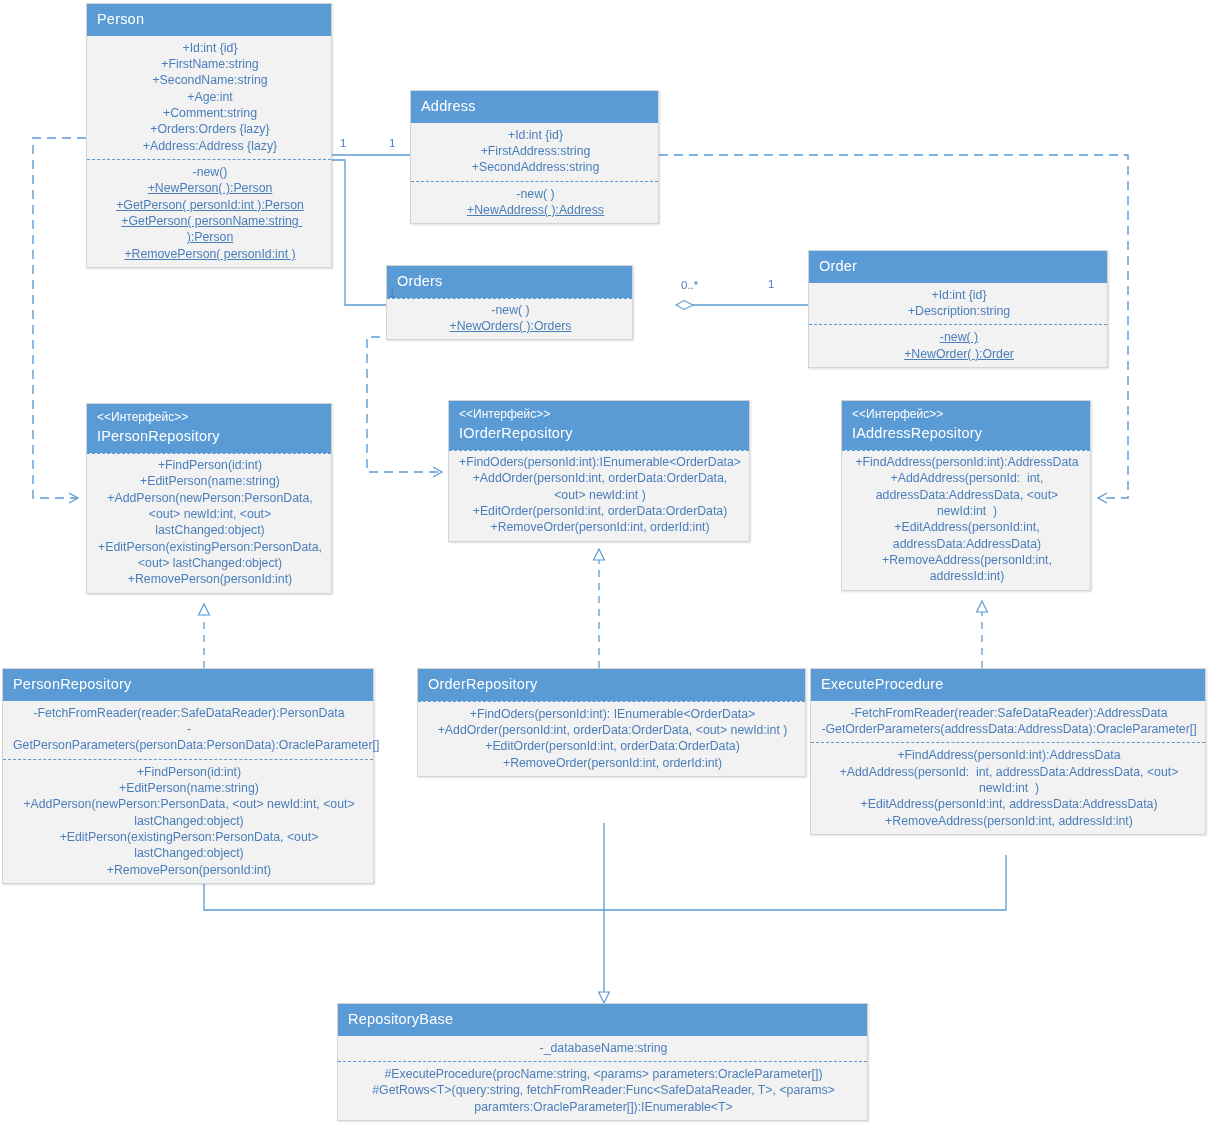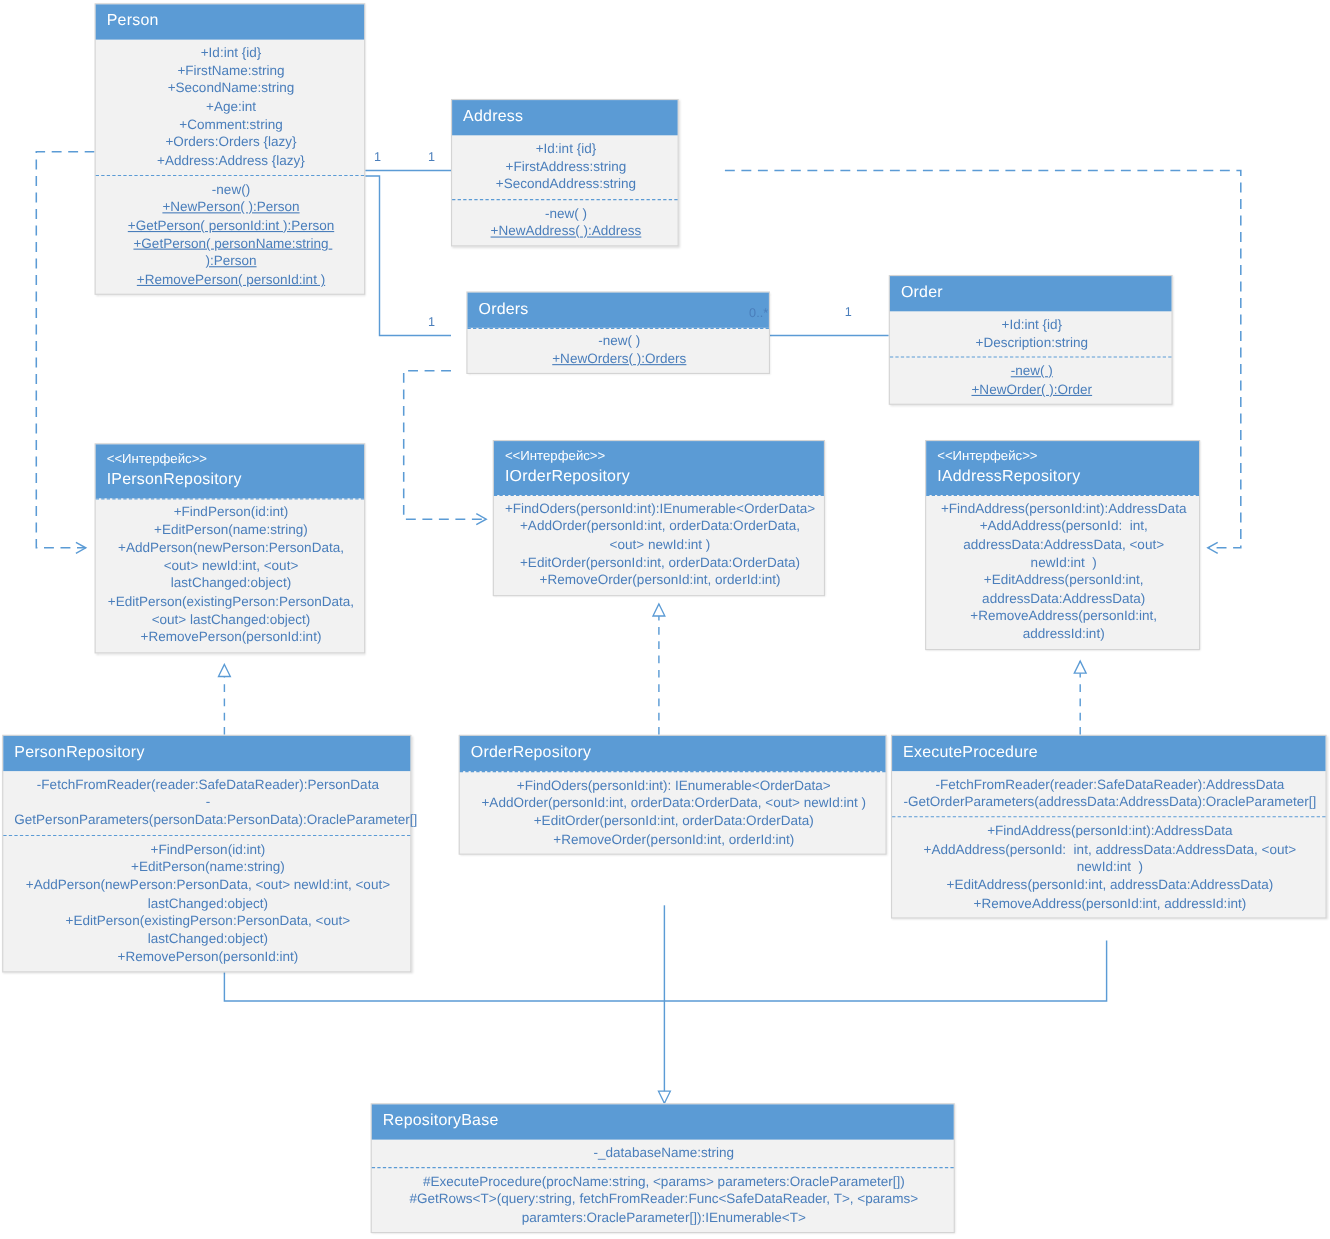--- a/index.html
+++ b/index.html
@@ -170,46 +170,46 @@
     </div>
     <div class="uml-compartment dashed-top">
       <div class="uml-member">-new()</div>
       <div class="uml-member static">+NewPerson( ):Person</div>
       <div class="uml-member static">+GetPerson( personId:int ):Person</div>
       <div class="uml-member static">+GetPerson( personName:string ):Person</div>
       <div class="uml-member static">+RemovePerson( personId:int )</div>
     </div>
   </div>
 
-  <div class="uml-class" id="cls-address" style="left:410px; top:90px; width:207px;">
+  <div class="uml-class" id="cls-address" style="left:410px; top:90px; width:249px;">
     <div class="uml-header">
       <span class="uml-name">Address</span>
     </div>
     <div class="uml-compartment">
       <div class="uml-member">+Id:int {id}</div>
       <div class="uml-member">+FirstAddress:string</div>
       <div class="uml-member">+SecondAddress:string</div>
     </div>
     <div class="uml-compartment dashed-top">
       <div class="uml-member">-new( )</div>
       <div class="uml-member static">+NewAddress( ):Address</div>
     </div>
   </div>
 
-  <div class="uml-class" id="cls-orders" style="left:424px; top:265px; width:276px;">
+  <div class="uml-class" id="cls-orders" style="left:386px; top:265px; width:247px;">
     <div class="uml-header">
       <span class="uml-name">Orders</span>
     </div>
     <div class="uml-compartment dashed-top nopad-top">
       <div class="uml-member">-new( )</div>
       <div class="uml-member static">+NewOrders( ):Orders</div>
     </div>
   </div>
 
-  <div class="uml-class" id="cls-order" style="left:808px; top:250px; width:258px;">
+  <div class="uml-class" id="cls-order" style="left:808px; top:250px; width:300px;">
     <div class="uml-header">
       <span class="uml-name">Order</span>
     </div>
     <div class="uml-compartment">
       <div class="uml-member">+Id:int {id}</div>
       <div class="uml-member">+Description:string</div>
     </div>
     <div class="uml-compartment dashed-top">
       <div class="uml-member static">-new( )</div>
       <div class="uml-member static">+NewOrder( ):Order</div>

